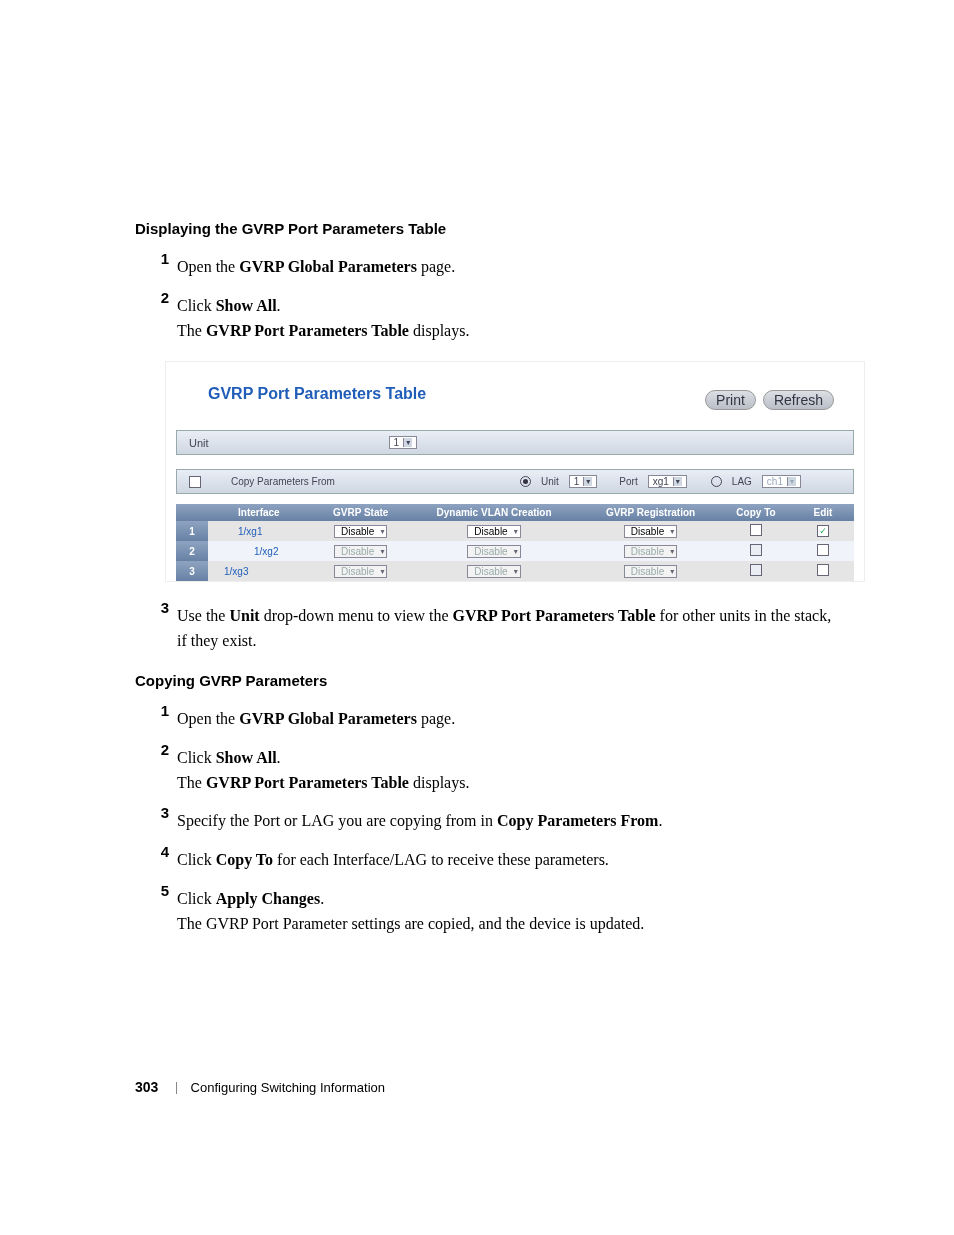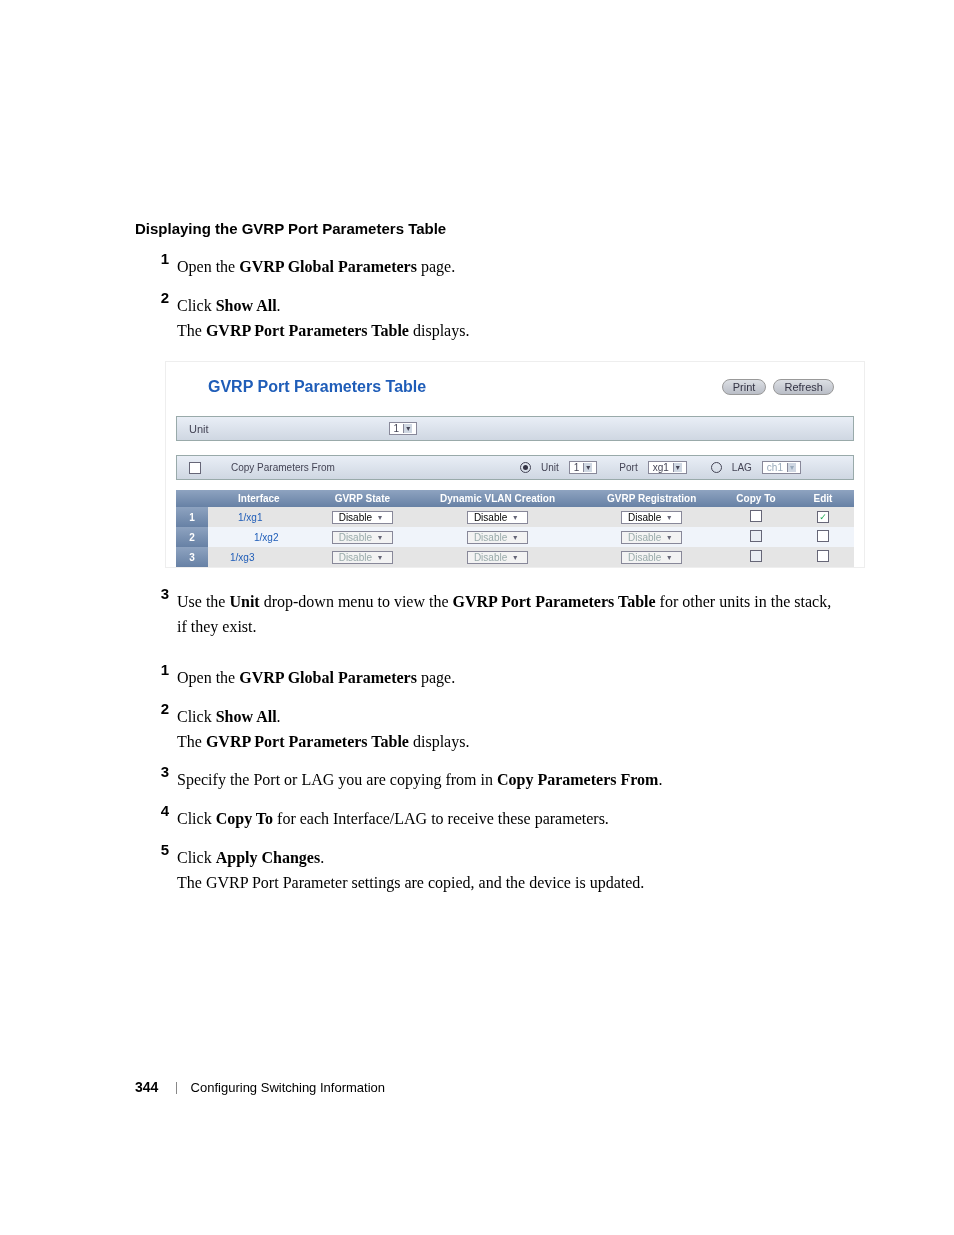--- a/index.html
+++ b/index.html
@@ -76,23 +76,24 @@
     color: #1f5db8;
     font-size: 16px;
     font-weight: bold;
   }
   .pill {
     display: inline-block;
     background: linear-gradient(#dcdfe4, #babec7);
     border: 1px solid #999;
     border-radius: 10px;
     padding: 1px 10px;
-    font-size: 11px;
+    font-size: 14px;
     color: #334;
     margin-left: 4px;
+    margin-top: 12px;
   }
   .pill.refresh { }
   .bar {
     background: linear-gradient(#e9eef6, #cfd7e2);
     border: 1px solid #9aa;
     padding: 5px 12px;
     margin: 0 0 14px 0;
     font-size: 11px;
     color: #445;
     display: flex;
@@ -175,21 +176,21 @@
   table.gvrp td.idx {
     background: linear-gradient(#8ea3c0, #6781a5) !important;
     color: #fff;
     font-weight: bold;
     text-align: center;
     width: 20px;
   }
   .sel2 {
     background: #fff;
     border: 1px solid #889;
-    padding: 0 10px 0 6px;
+    padding: 0 2px 0 6px;
     font-size: 10px;
     display: inline-flex;
     align-items: center;
   }
   .sel2.dis { color: #9aa; background: #f3f3f3; }
   .sel2 .arrow { font-size: 8px; margin-left: 6px; color: #667; }
   .cb2 {
     width: 12px;
     height: 12px;
     border: 1px solid #667;
@@ -304,38 +305,39 @@
             <td class="idx">2</td>
             <td style="padding-left: 46px; color: rgb(31, 93, 184);">1/xg2</td>
             <td style="text-align: center;"><span class="sel2 dis">Disable<span class="arrow">▾</span></span></td>
             <td style="text-align: center;"><span class="sel2 dis">Disable<span class="arrow">▾</span></span></td>
             <td style="text-align: center;"><span class="sel2 dis">Disable<span class="arrow">▾</span></span></td>
             <td style="text-align: center;"><span class="cb2 dis"></span></td>
             <td style="text-align: center;"><span class="cb2"></span></td>
           </tr>
           <tr class="row1">
             <td class="idx">3</td>
-            <td style="padding-left: 22px; color: rgb(31, 93, 184);">1/xg3</td>
+            <td style="padding-left: 16px; color: rgb(31, 93, 184);">1/xg3</td>
             <td style="text-align: center;"><span class="sel2 dis">Disable<span class="arrow">▾</span></span></td>
             <td style="text-align: center;"><span class="sel2 dis">Disable<span class="arrow">▾</span></span></td>
             <td style="text-align: center;"><span class="sel2 dis">Disable<span class="arrow">▾</span></span></td>
             <td style="text-align: center;"><span class="cb2 dis"></span></td>
             <td style="text-align: center;"><span class="cb2"></span></td>
           </tr>
         </tbody>
     </table>
   </div>
 
   <ol class="steps" id="steps1b">
       <li>
         <span class="num">3</span>
         <span class="body">Use the <b>Unit</b> drop-down menu to view the <b>GVRP Port Parameters Table</b> for other units in the stack, if they exist.</span>
       </li>
     </ol>
 
+  <div class="section-heading">Copying GVRP Parameters</div>
   <ol class="steps" id="steps2">
       <li>
         <span class="num">1</span>
         <span class="body">Open the <b>GVRP Global Parameters</b> page.</span>
       </li>
       <li>
         <span class="num">2</span>
         <span class="body">Click <b>Show All</b>.<br>The <b>GVRP Port Parameters Table</b> displays.</span>
       </li>
       <li>
@@ -346,18 +348,18 @@
         <span class="num">4</span>
         <span class="body">Click <b>Copy To</b> for each Interface/LAG to receive these parameters.</span>
       </li>
       <li>
         <span class="num">5</span>
         <span class="body">Click <b>Apply Changes</b>.<br>The GVRP Port Parameter settings are copied, and the device is updated.</span>
       </li>
     </ol>
 
   <div class="footer">
-    <span class="pg">344</span>
+    <span class="pg">303</span>
     <span class="sep"></span>
     <span>Configuring Switching Information</span>
   </div>
 
 </div>
 
 </body></html>

